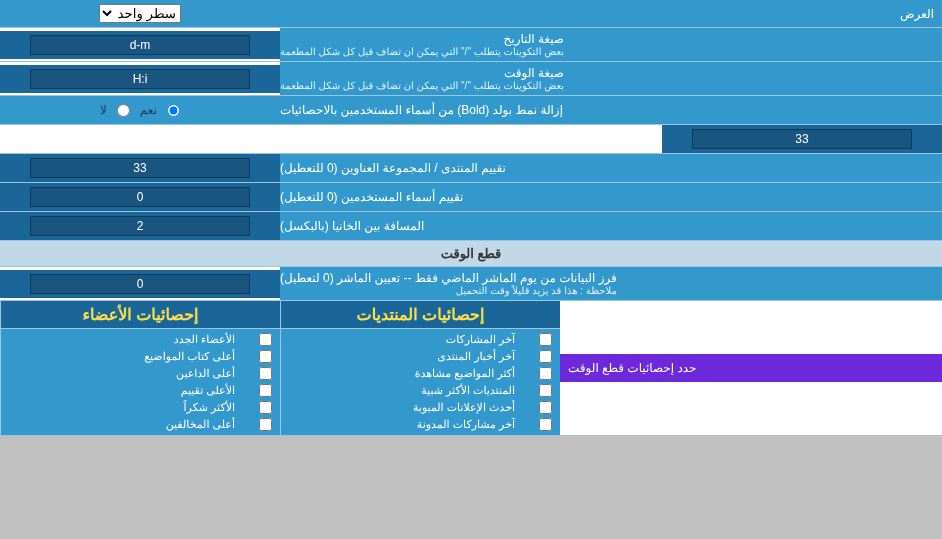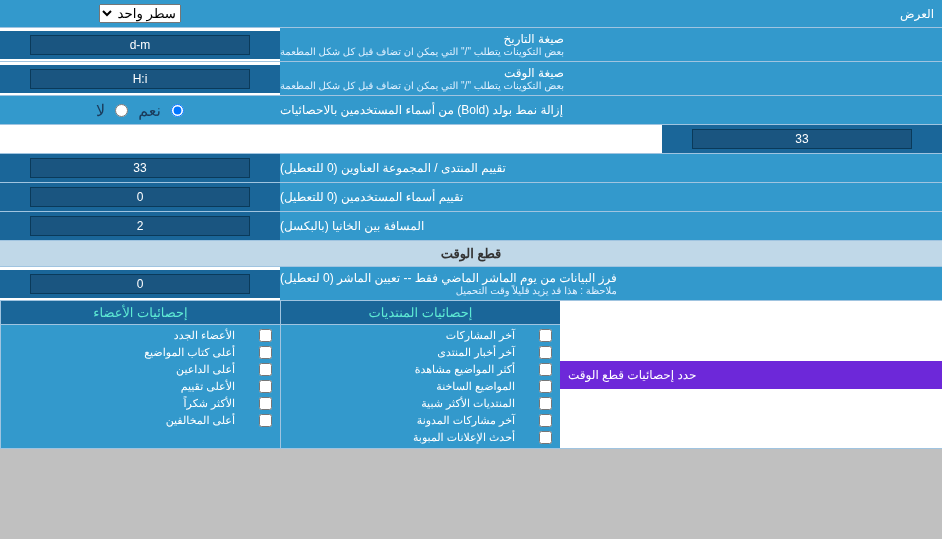--- a/index.html
+++ b/index.html
@@ -67,21 +67,21 @@
     .radio-group {
       display: flex;
       align-items: center;
       gap: 10px;
       padding: 0 10px;
       color: #fff;
       font-size: 12px;
     }
     .radio-group label {
       color: #1a3a5a;
-      font-size: 16px;
+      font-size: 12px;
     }
     .row-radio {
       background: #3399cc;
       width: 280px;
       min-width: 280px;
       min-height: 28px;
       display: flex;
       align-items: center;
       justify-content: center;
       padding: 3px 6px;
@@ -108,25 +108,25 @@
       width: 560px;
       min-width: 560px;
     }
     .stats-col {
       flex: 1;
       background: #3399cc;
       border-left: 1px solid #a0c4e0;
     }
     .stats-col-header {
       background: #1a6699;
-      color: #5eead4;
+      color: #fde047;
       text-align: center;
       padding: 4px;
-      font-size: 13px;
-      font-weight: normal;
+      font-size: 16px;
+      font-weight: bold;
       border-bottom: 1px solid #a0c4e0;
     }
     .stats-col-items {
       padding: 2px 0;
     }
     .stats-item {
       display: flex;
       align-items: center;
       padding: 2px 8px;
       color: #fff;
@@ -265,33 +265,29 @@
           <div class="stats-item">
             <input type="checkbox" style="">
             <span>آخر أخبار المنتدى</span>
           </div>
           <div class="stats-item">
             <input type="checkbox" style="">
             <span>أكثر المواضيع مشاهدة</span>
           </div>
           <div class="stats-item">
             <input type="checkbox" style="">
-            <span>المواضيع الساخنة</span>
-          </div>
-          <div class="stats-item">
-            <input type="checkbox" style="">
             <span>المنتديات الأكثر شبية</span>
           </div>
           <div class="stats-item">
             <input type="checkbox" style="">
+            <span>أحدث الإعلانات المبوبة</span>
+          </div>
+          <div class="stats-item">
+            <input type="checkbox" style="">
             <span>آخر مشاركات المدونة</span>
-          </div>
-          <div class="stats-item">
-            <input type="checkbox" style="">
-            <span>أحدث الإعلانات المبوبة</span>
           </div>
         </div>
       </div>
       <div class="stats-col">
         <div class="stats-col-header">إحصائيات الأعضاء</div>
         <div class="stats-col-items">
           <div class="stats-item">
             <input type="checkbox" style="">
             <span>الأعضاء الجدد</span>
           </div>

